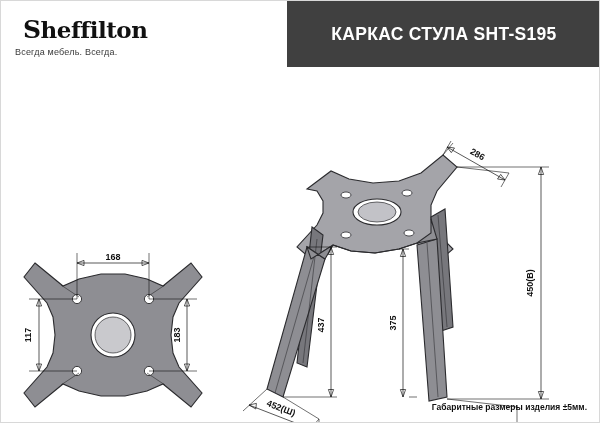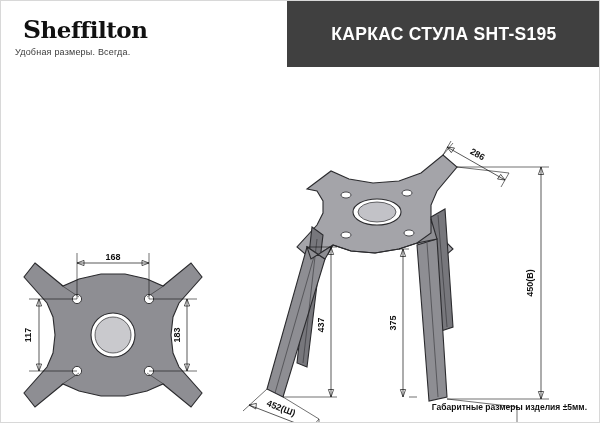--- a/index.html
+++ b/index.html
@@ -117,21 +117,21 @@
 </head>
 <body>
 
 <div id="page">
 
   <div class="header">
     <div class="header-left">
       <div class="brand">
         <span class="s-cap">S</span><span>heffilton</span>
       </div>
-      <div class="slogan">Удобная размеры. Всегда.</div>
+      <div class="slogan">Всегда мебель. Всегда.</div>
     </div>
     <div class="header-right">
       <div class="header-title">КАРКАС СТУЛА SHT-S195</div>
     </div>
   </div>
 
   <div class="drawing">
     <div class="svg-wrap">
       <svg width="600" height="357" viewBox="0 0 600 357" xmlns="http://www.w3.org/2000/svg">
 

